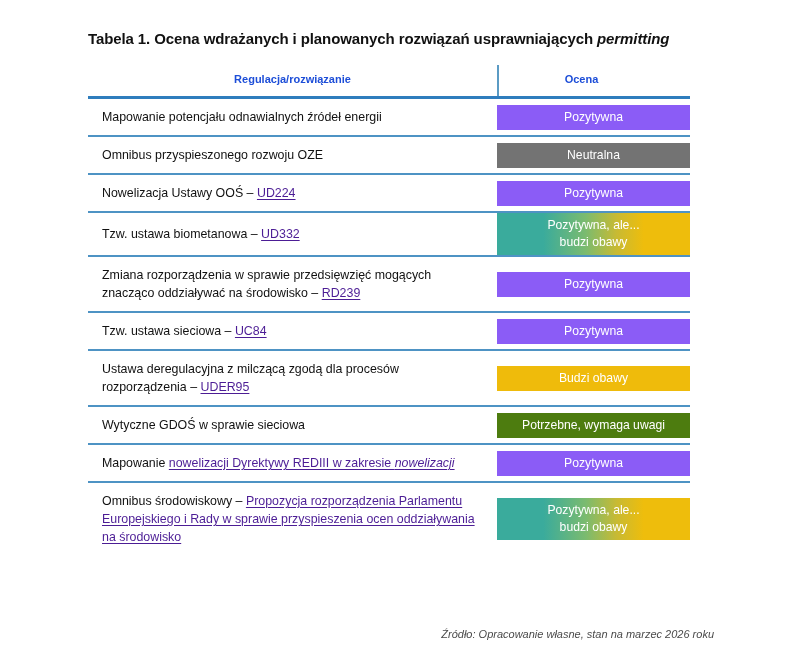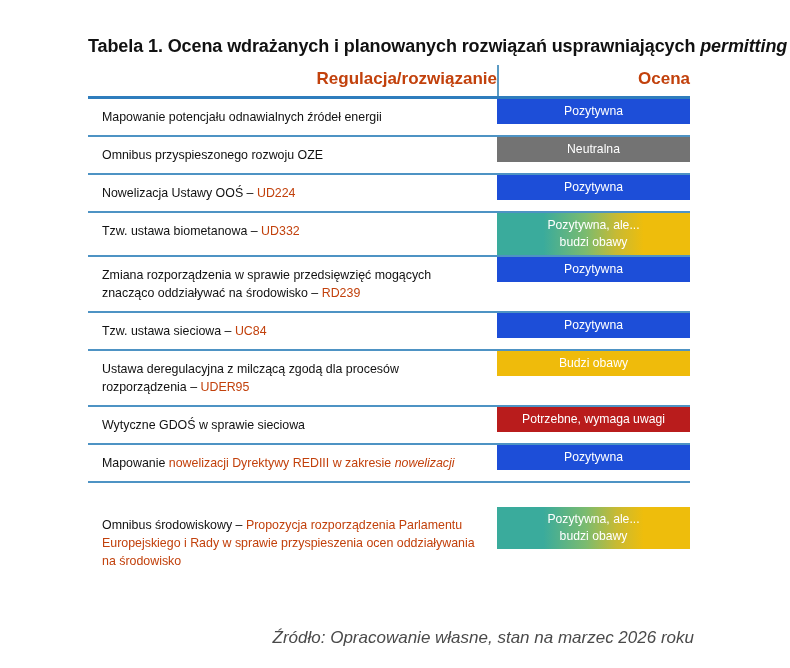--- a/index.html
+++ b/index.html
@@ -20,23 +20,23 @@
     position: relative;
     width: 790px;
     height: 668px;
     box-sizing: border-box;
   }
 
   
   .table-title {
     position: absolute;
     left: 88px;
-    top: 36px;
+    top: 30px;
     width: 640px;
-    font-size: 18px;
+    font-size: 15px;
     font-weight: bold;
     letter-spacing: -0.1px;
     color: #111111;
     white-space: nowrap;
   }
   .table-title .ital {
     font-style: italic;
   }
 
   
@@ -49,52 +49,52 @@
 
   .thead {
     position: relative;
     height: 34px;
   }
   .thead .th {
     position: absolute;
     top: 0;
     height: 34px;
     line-height: 34px;
-    font-size: 17px;
+    font-size: 11px;
     font-weight: bold;
-    color: #c2410c;
-    text-align: right;
+    color: #1d4ed8;
+    text-align: center;
   }
   .thead .th-reg { left: 0;   width: 409px; }
-  .thead .th-oc  { left: 409px; width: 193px; }
+  .thead .th-oc  { left: 397px; width: 193px; }
 
   .thead .hdr-divider {
     position: absolute;
     left: 409px;
     top: 3px;
     width: 2px;
     height: 31px;
     background: #5b9bc4;
   }
 
   .hdr-rule {
     height: 3px;
     background: #2f7dbd;
     width: 602px;
   }
 
   
   .row {
     position: relative;
     display: flex;
-    align-items: flex-start;
+    align-items: center;
     border-bottom: 2px solid #4e93c4;
     background: #ffffff;
   }
-  .row:last-child { border-bottom: none; margin-top: 24px; }
+  .row:last-child { border-bottom: none; }
 
   .cell-reg {
     width: 409px;
     box-sizing: border-box;
     padding: 9px 14px 9px 14px;
     display: flex;
     align-items: center;
     font-size: 12.4px;
     line-height: 18px;
     color: #111111;
@@ -108,47 +108,48 @@
     align-items: center;
     justify-content: center;
     text-align: center;
     font-size: 12.2px;
     line-height: 17px;
     color: #ffffff;
     padding: 4px 6px;
   }
 
   
-  .v-teal     { background: #1d4ed8; }
+  .v-teal     { background: #8b5cf6; }
   .v-gray     { background: #737373; }
   .v-yellow   { background: #efbb0b; }
-  .v-orange   { background: #b91c1c; }
+  .v-orange   { background: #4d7c0f; }
   .v-blue     { background: #18599f; }
   .v-gradient {
     background: linear-gradient(90deg,
       #3aab9c 0%,
       #3aab9c 24%,
       #7bbb6f 46%,
       #c8ba33 62%,
       #eebd0c 76%,
       #eebd0c 100%);
   }
 
   a.ref, .ref {
-    color: #c2410c;
+    color: #4c1d95;
+    text-decoration: underline;
     text-underline-offset: 2px;
   }
   .ital { font-style: italic; }
 
   
   .source-note {
     position: absolute;
-    right: 96px;
+    right: 76px;
     top: 628px;
-    font-size: 17px;
+    font-size: 11px;
     font-style: italic;
     color: #4a4a4a;
     white-space: nowrap;
   }
 </style>
 </head>
 <body>
 
 <div class="page">
 

